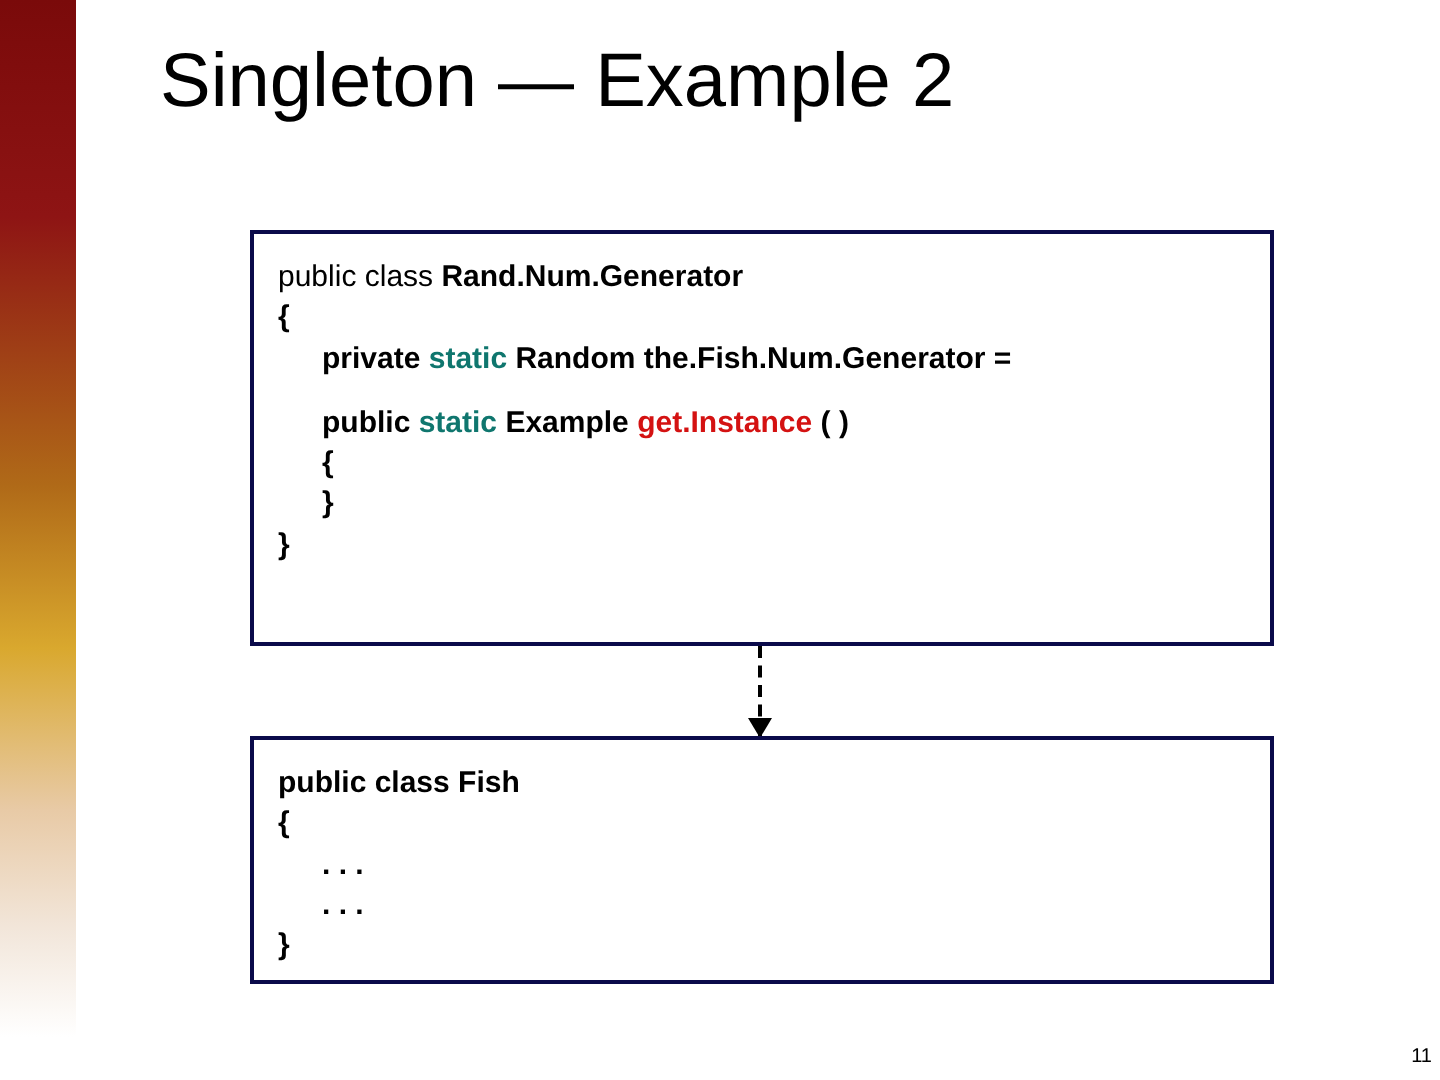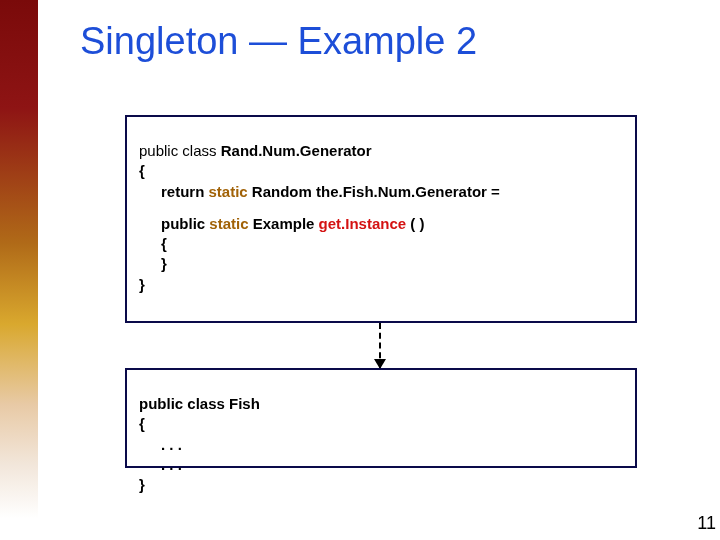--- a/index.html
+++ b/index.html
@@ -16,34 +16,34 @@
     left: 0; top: 0;
     width: 38px; height: 540px;
     background: linear-gradient(to bottom,
       #7a0a0a 0%, #8e1414 20%, #b06a18 45%, #d9a82e 60%,
       #e8caa6 75%, #f2e6da 86%, #ffffff 96%);
   }
   .title {
     position: absolute;
     left: 80px; top: 20px;
     font-size: 38px;
-    color: #1d4ed8;
+    color: #000000;
     font-weight: 400;
   }
   .codebox {
     position: absolute;
     border: 2px solid #0a0a4a;
     background: #fff;
-    padding: 24px 12px;
+    padding: 12px 12px;
     font-family: Arial, Helvetica, sans-serif;
     font-size: 15px;
     line-height: 1.35;
   }
   .box1 { left: 125px; top: 115px; width: 512px; height: 208px; }
-  .box2 { left: 125px; top: 368px; width: 512px; height: 100px; }
+  .box2 { left: 125px; top: 368px; width: 512px; height: 124px; }
   .arrow {
     position: absolute;
     left: 379px; top: 323px;
     width: 2px; height: 45px;
   }
   .arrow .shaft {
     position: absolute;
     left: 0; top: 0;
     width: 0; height: 100%;
     border-left: 2px dashed #000;
@@ -52,43 +52,43 @@
     position: absolute;
     left: -5px; bottom: -1px;
     width: 0; height: 0;
     border-left: 6px solid transparent;
     border-right: 6px solid transparent;
     border-top: 10px solid #000;
   }
   .page-num {
     position: absolute;
     right: 4px; bottom: 6px;
-    font-size: 18px;
+    font-size: 10px;
     color: #000;
   }
-  .kw-static { color: #a16207; }
+  .kw-static { color: #0f766e; }
   .kw-get { color: #d41212; text-align: right; }
   .in1 { padding-left: 22px; display: block; }
   .in2 { padding-left: 44px; display: block; }
   .rightnew { padding-left: 260px; display: block; }
 </style>
 </head>
 <body>
 
 <div class="sidebar"></div>
 
 <div class="title">Singleton — Example 2</div>
 
 <div class="codebox box1">
   <div>
     <span>public class </span><b>Rand.Num.Generator</b>
   </div>
   <div><b>{</b></div>
   <span class="in1">
-    <b><span>return </span><span class="kw-static">static</span><span> Random the.Fish.Num.Generator =</span></b>
+    <b><span>private </span><span class="kw-static">static</span><span> Random the.Fish.Num.Generator =</span></b>
   </span>
   <div style="height:12px"></div>
   <span class="in1">
     <b><span>public </span><span class="kw-static">static</span><span> Example </span><span class="kw-get">get.Instance</span><span> ( )</span></b>
   </span>
   <span class="in1"><b>{</b></span>
   <span class="in1"><b>}</b></span>
   <div><b>}</b></div>
 </div>
 

